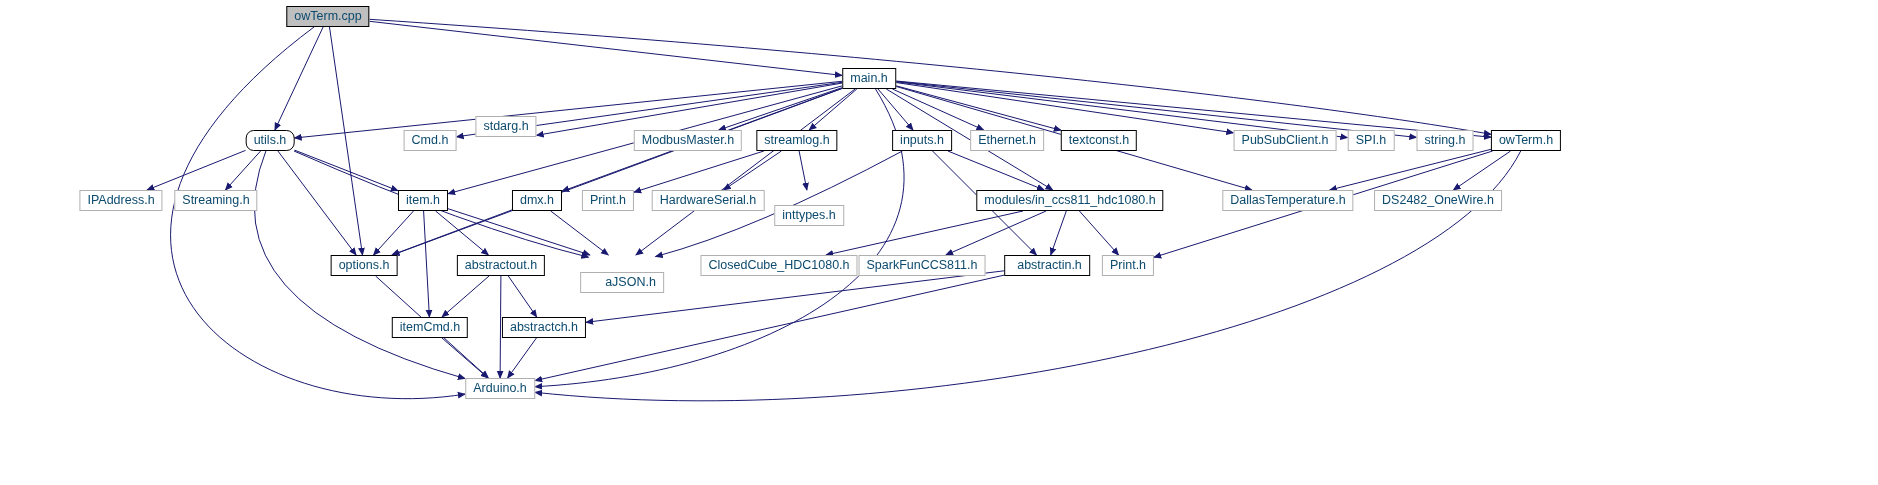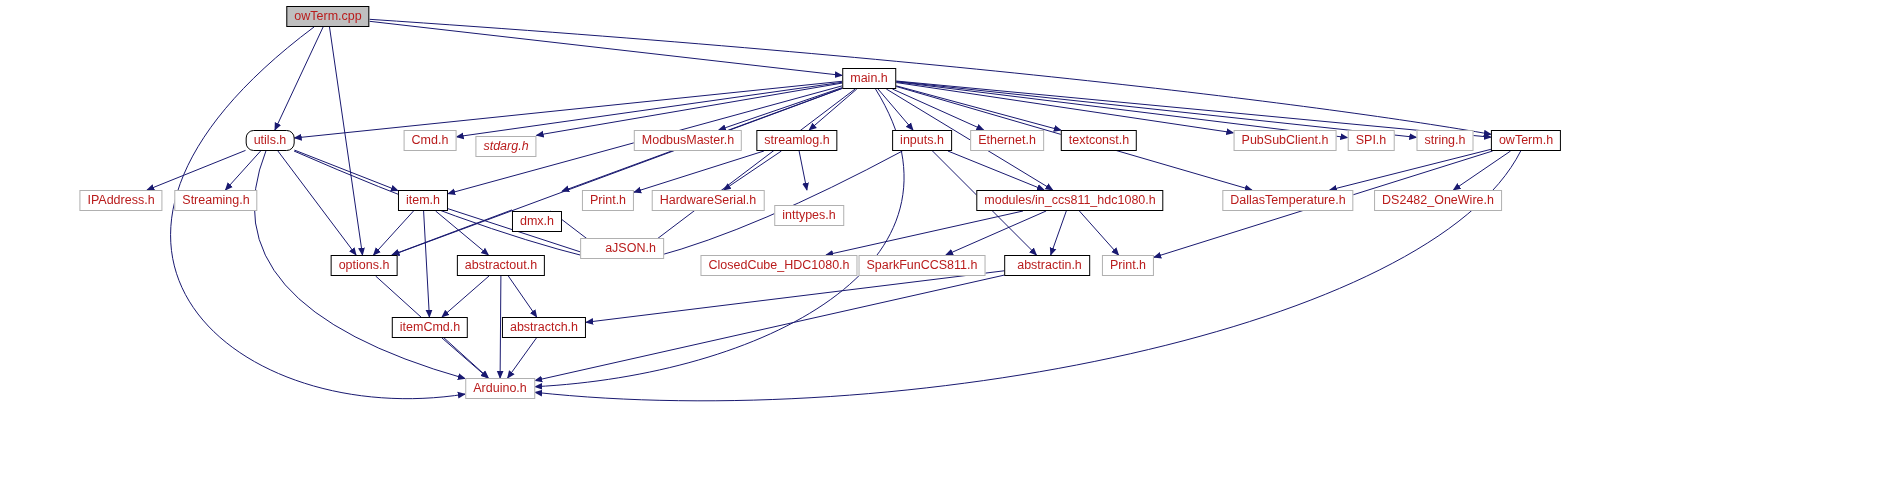--- a/index.html
+++ b/index.html
@@ -10,21 +10,21 @@
     background:#ffffff;
     font-family:"Liberation Sans", sans-serif;
     overflow:hidden;
   }
   #edges { position:absolute; left:0; top:0; }
   .node {
     position:absolute;
     transform:translateX(-50%);
     background:#ffffff;
     border:1px solid #b0b0b0;
-    color:#b91c1c;
+    color:#0c4a6e;
     font:12.5px "Liberation Sans", sans-serif;
     padding:2px 7px 3px 7px;
     white-space:nowrap;
     text-align:center;
     box-sizing:border-box;
   }
   .node.internal { border-color:#000000; }
   .node.file { background:#bfbfbf; border-color:#000000; }
 </style>
 </head>
@@ -94,43 +94,43 @@
       <path d="M1491.0,149.3 L1329.7,190.0" fill="none" stroke="#191970" stroke-width="1" marker-end="url(#arrow)"></path>
       <path d="M1510.6,151.0 L1453.4,190.0" fill="none" stroke="#191970" stroke-width="1" marker-end="url(#arrow)"></path>
       <path d="M1492.6,151.0 L1154.0,257.3" fill="none" stroke="#191970" stroke-width="1" marker-end="url(#arrow)"></path>
       <path d="M1520.7,151.0 C1430,330 900,432 535.0,392.3" fill="none" stroke="#191970" stroke-width="1" marker-end="url(#arrow)"></path>
     </svg>
   <div id="nodes">
       <div class="node file" style="left: 328px; top: 6px;">owTerm.cpp</div>
       <div class="node internal" style="left: 869px; top: 68px;">main.h</div>
       <div class="node internal" style="left: 270px; top: 130px; border-radius: 8px;">utils.h</div>
       <div class="node external" style="left: 430px; top: 130px;">Cmd.h</div>
-      <div class="node external" style="left: 506px; top: 136px; font-style: italic;">stdarg.h</div>
+      <div class="node external" style="left: 506px; top: 116px;">stdarg.h</div>
       <div class="node external" style="left: 688px; top: 130px;">ModbusMaster.h</div>
       <div class="node internal" style="left: 797px; top: 130px;">streamlog.h</div>
       <div class="node internal" style="left: 922px; top: 130px;">inputs.h</div>
       <div class="node external" style="left: 1007px; top: 130px;">Ethernet.h</div>
       <div class="node internal" style="left: 1099px; top: 130px;">textconst.h</div>
       <div class="node external" style="left: 1285px; top: 130px;">PubSubClient.h</div>
       <div class="node external" style="left: 1371px; top: 130px;">SPI.h</div>
       <div class="node external" style="left: 1445px; top: 130px;">string.h</div>
       <div class="node internal" style="left: 1526px; top: 130px;">owTerm.h</div>
       <div class="node external" style="left: 121px; top: 190px;">IPAddress.h</div>
       <div class="node external" style="left: 216px; top: 190px;">Streaming.h</div>
       <div class="node internal" style="left: 423px; top: 190px;">item.h</div>
-      <div class="node internal" style="left: 537px; top: 190px; margin-top: 21px;">dmx.h</div>
+      <div class="node internal" style="left: 537px; top: 190px;">dmx.h</div>
       <div class="node external" style="left: 608px; top: 190px;">Print.h</div>
       <div class="node external" style="left: 708px; top: 190px;">HardwareSerial.h</div>
       <div class="node external" style="left: 809px; top: 190px; margin-top: 15px;">inttypes.h</div>
       <div class="node internal" style="left: 1070px; top: 190px;">modules/in_ccs811_hdc1080.h</div>
       <div class="node external" style="left: 1288px; top: 190px;">DallasTemperature.h</div>
       <div class="node external" style="left: 1438px; top: 190px;">DS2482_OneWire.h</div>
       <div class="node internal" style="left: 364px; top: 255px;">options.h</div>
       <div class="node internal" style="left: 501px; top: 255px;">abstractout.h</div>
-      <div class="node external" style="left: 622px; top: 238px; padding-left: 24px;">aJSON.h</div>
+      <div class="node external" style="left: 622px; top: 272px; padding-left: 24px;">aJSON.h</div>
       <div class="node external" style="left: 779px; top: 255px;">ClosedCube_HDC1080.h</div>
       <div class="node external" style="left: 922px; top: 255px;">SparkFunCCS811.h</div>
       <div class="node internal" style="left: 1047px; top: 255px; padding-left: 12px;">abstractin.h</div>
       <div class="node external" style="left: 1128px; top: 255px;">Print.h</div>
       <div class="node internal" style="left: 430px; top: 317px;">itemCmd.h</div>
       <div class="node internal" style="left: 544px; top: 317px;">abstractch.h</div>
       <div class="node external" style="left: 500px; top: 378px;">Arduino.h</div>
     </div>
 </div>
 

